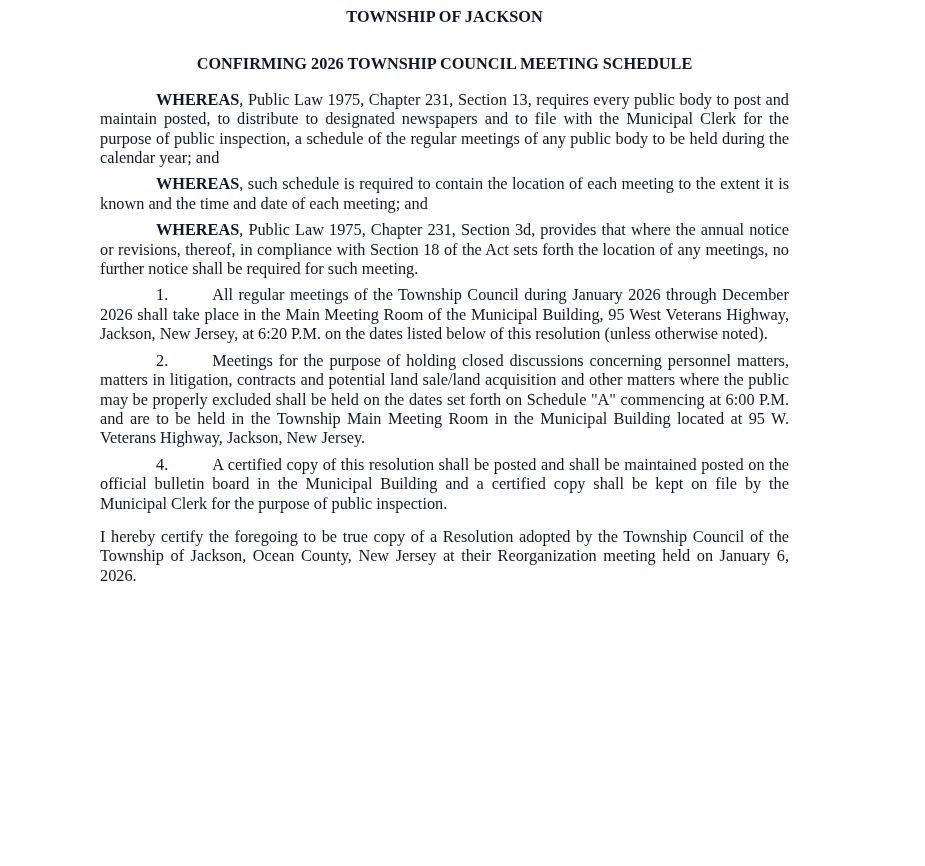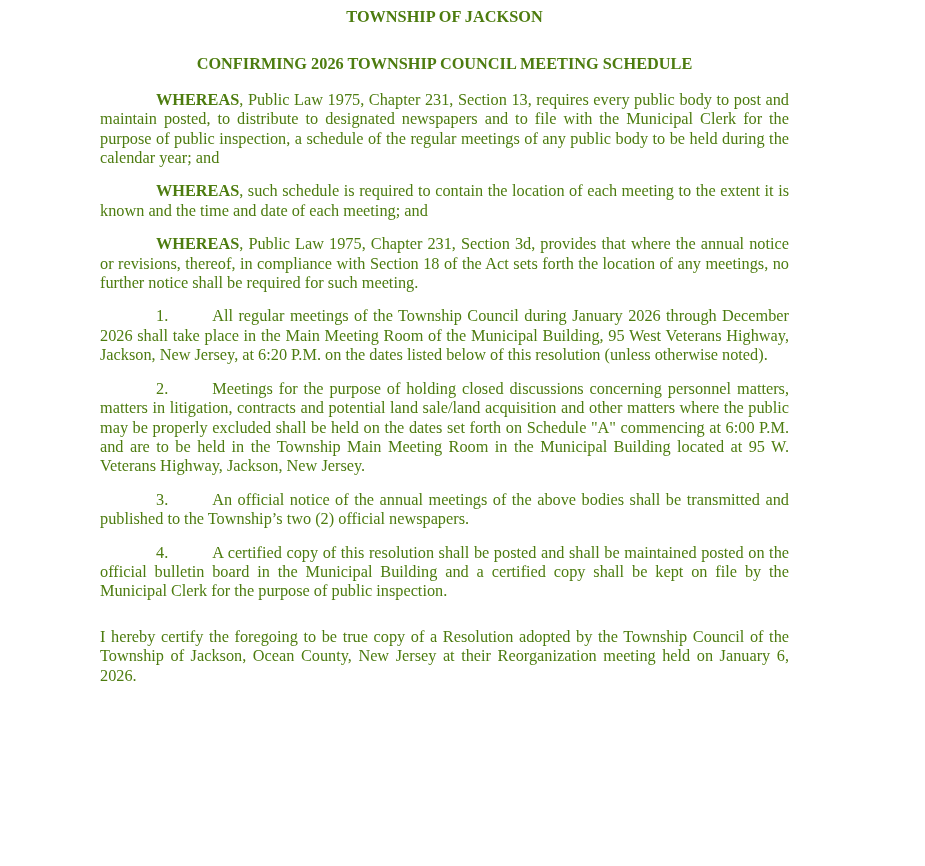--- a/index.html
+++ b/index.html
@@ -7,54 +7,54 @@
   body {
     width: 925px;
     height: 866px;
     overflow: hidden;
   }
   .page {
     width: 893px;
     height: 866px;
     padding: 7px 104px 0 100px;
     background: #ffffff;
-    color: #4d7c0f;
+    color: #0f172a;
     font-family: "Liberation Serif", "DejaVu Serif", serif;
     font-size: 16.3px;
     line-height: 19.4px;
   }
   .doc-header {
     text-align: center;
     font-weight: bold;
   }
   .doc-subtitle {
     text-align: center;
     font-weight: bold;
     margin-top: 28px;
   }
   .para {
     text-align: justify;
-    margin-top: 14px;
+    margin-top: 7px;
   }
   .para.first {
     margin-top: 16px;
   }
   .indent {
     text-indent: 56px;
   }
   .lead-bold {
     font-weight: bold;
   }
   .tab {
     display: inline-block;
   }
   .tab-lg { width: 44px; }
   .tab-sm { width: 13px; }
   .cert {
-    margin-top: 26px;
+    margin-top: 14px;
     text-align: justify;
   }
 </style>
 </head>
 <body>
 
 <div class="page">
 
   <header class="doc-header">
     <div>TOWNSHIP OF JACKSON</div>
@@ -66,20 +66,19 @@
 
   <p class="para indent"><span class="lead-bold">WHEREAS</span><span>, such schedule is required to contain the location of each meeting to the extent it is known and the time and date of each meeting; and</span></p>
 
   <p class="para indent"><span class="lead-bold">WHEREAS</span><span>, Public Law 1975, Chapter 231, Section 3d, provides that where the annual notice or revisions, thereof, in compliance with Section 18 of the Act sets forth the location of any meetings, no further notice shall be required for such meeting.</span></p>
 
 
   <p class="para indent"><span>1.</span><span class="tab tab-lg"></span><span>All regular meetings of the Township Council during January 2026 through December 2026 shall take place in the Main Meeting Room of the Municipal Building, 95 West Veterans Highway, Jackson, New Jersey, at 6:20 P.M. on the dates listed below of this resolution (unless otherwise noted).</span></p>
 
   <p class="para indent"><span>2.</span><span class="tab tab-lg"></span><span>Meetings for the purpose of holding closed discussions concerning personnel matters, matters in litigation, contracts and potential land sale/land acquisition and other matters where the public may be properly excluded shall be held on the dates set forth on Schedule "A" commencing at 6:00 P.M. and are to be held in the Township Main Meeting Room in the Municipal Building located at 95 W. Veterans Highway, Jackson, New Jersey.</span></p>
 
-  <p class="para indent"><span>3.</span><span class="tab tab-lg"></span><span>An official notice of the annual meetings of the above bodies shall be transmitted and published to the Township’s two (2) official newspapers.</span></p>
 
   <p class="para indent"><span>4.</span><span class="tab tab-lg"></span><span>A certified copy of this resolution shall be posted and shall be maintained posted on the official bulletin board in the Municipal Building and a certified copy shall be kept on file by the Municipal Clerk for the purpose of public inspection.</span></p>
 
 
   <p class="para cert">I hereby certify the foregoing to be true copy of a Resolution adopted by the Township Council of the Township of Jackson, Ocean County, New Jersey at their Reorganization meeting held on January 6, 2026.</p>
 
 </div>
 
 </body></html>

